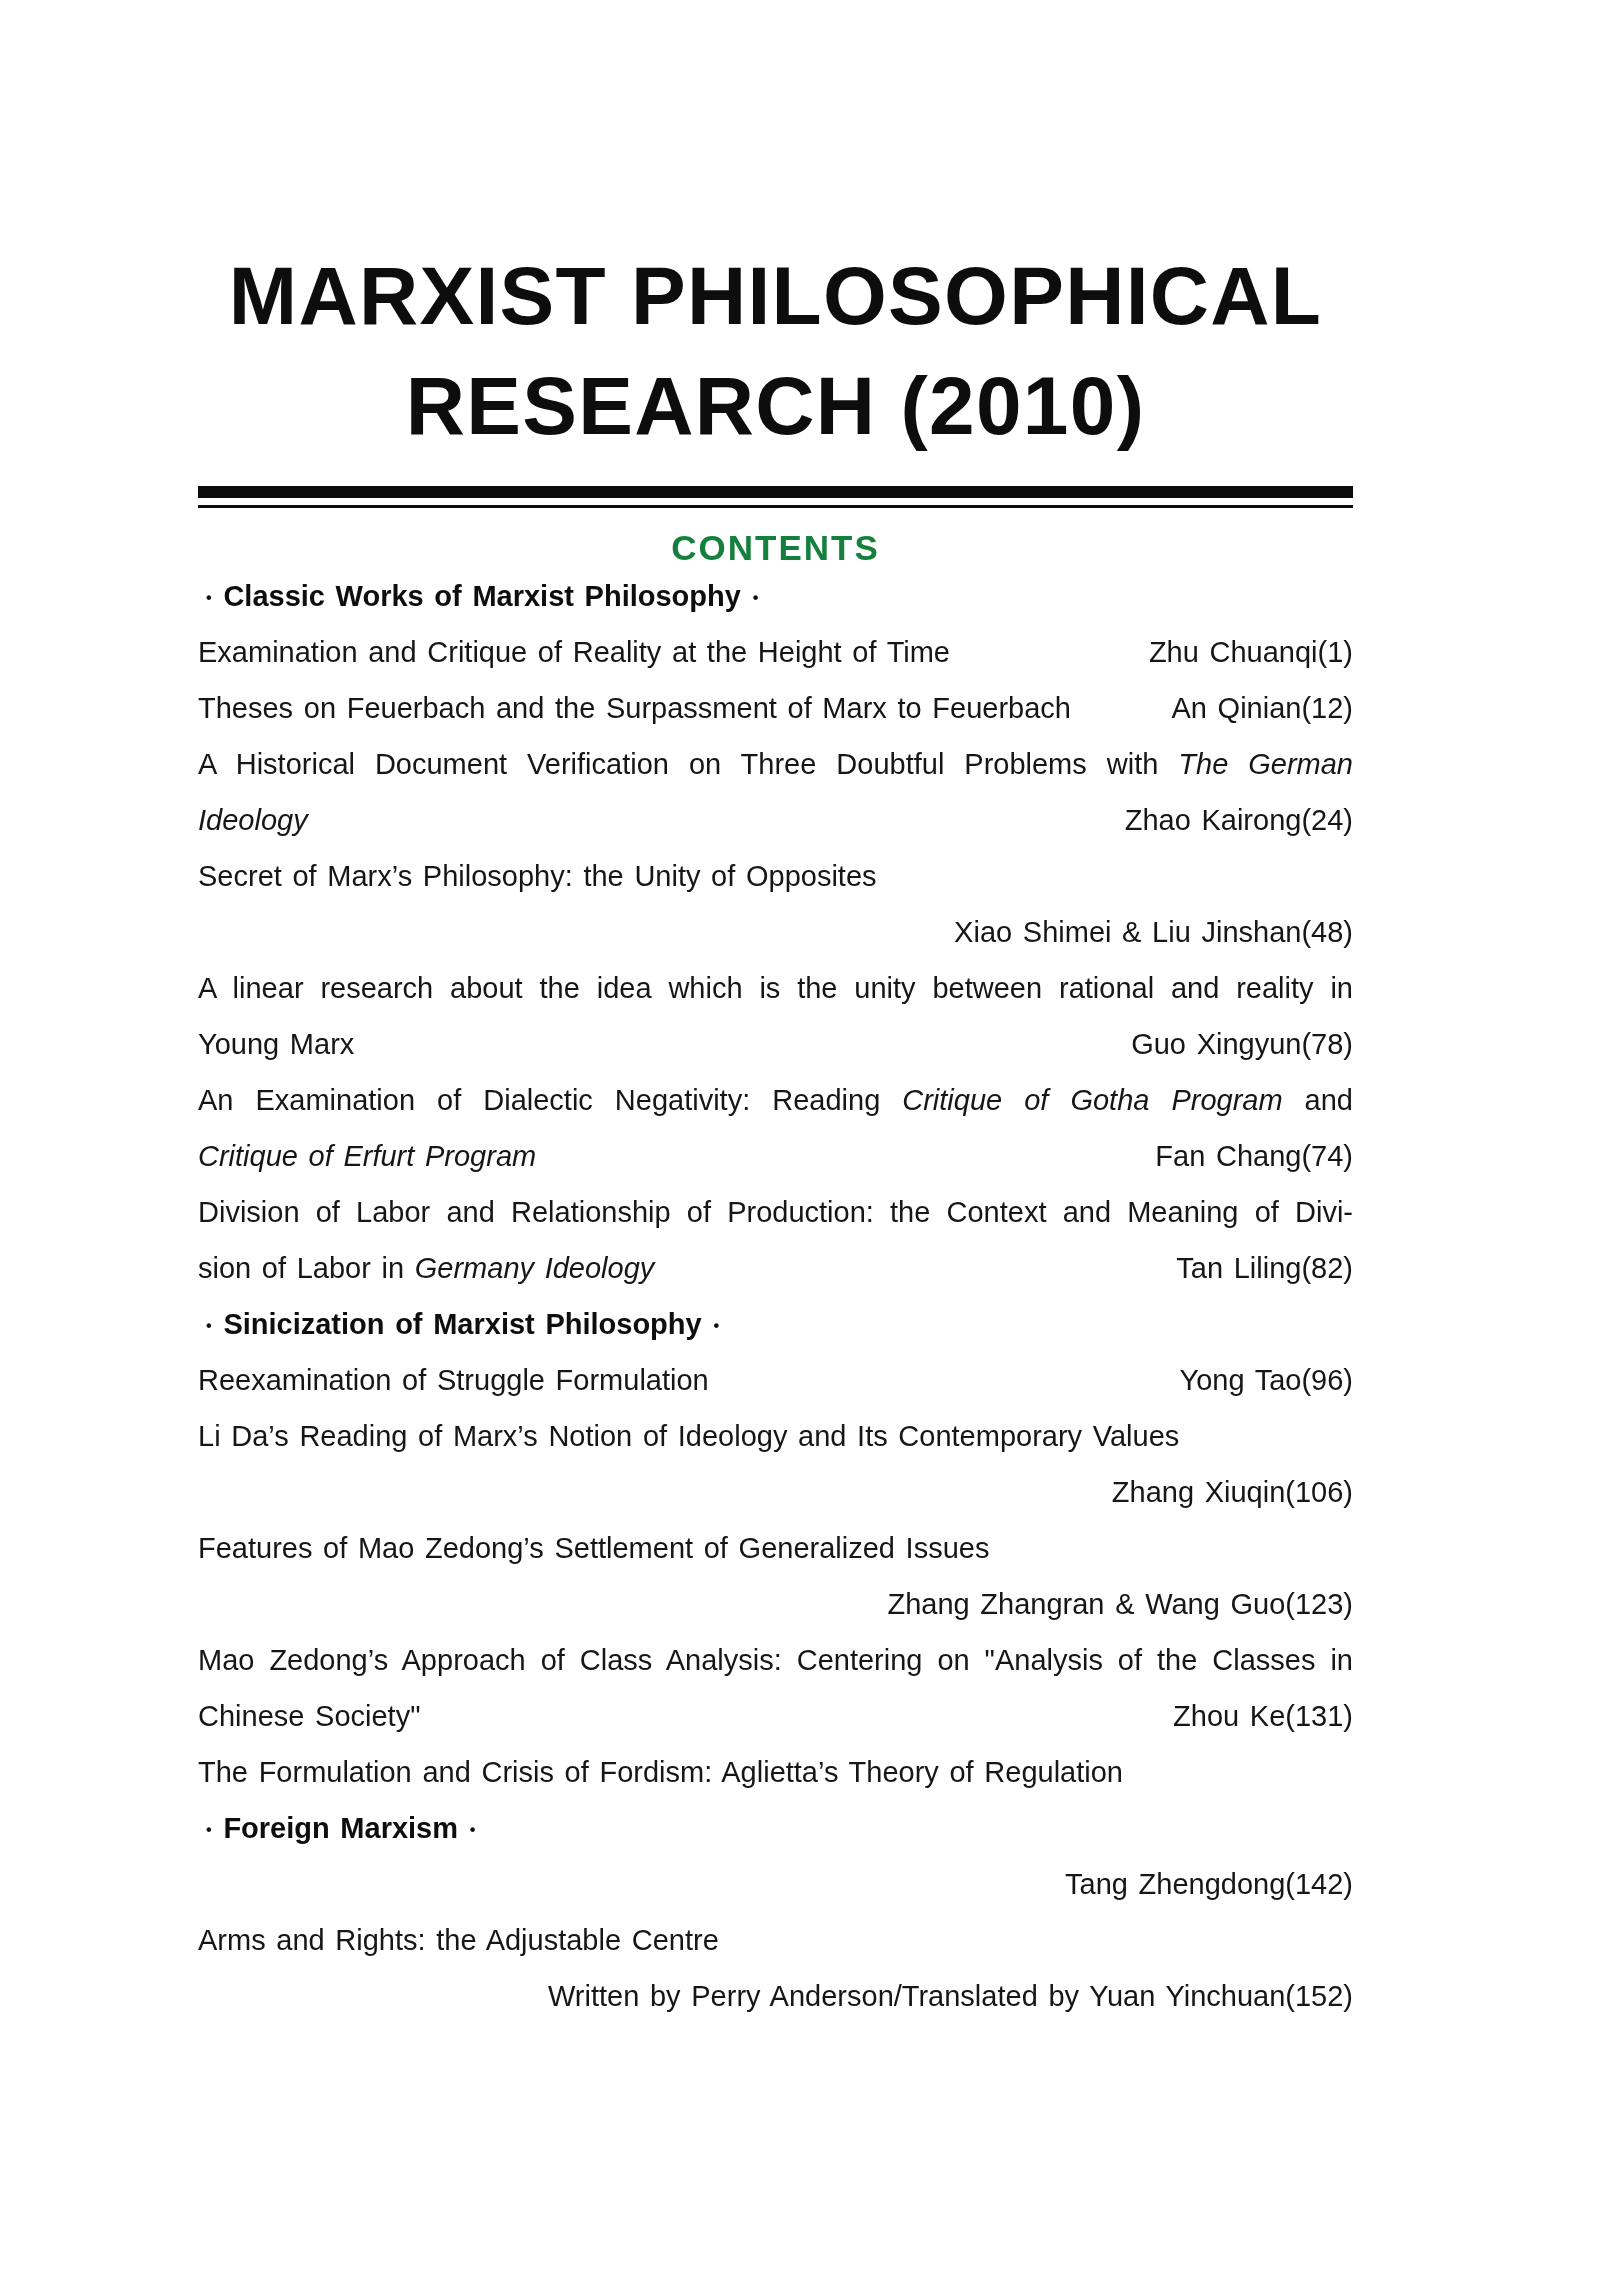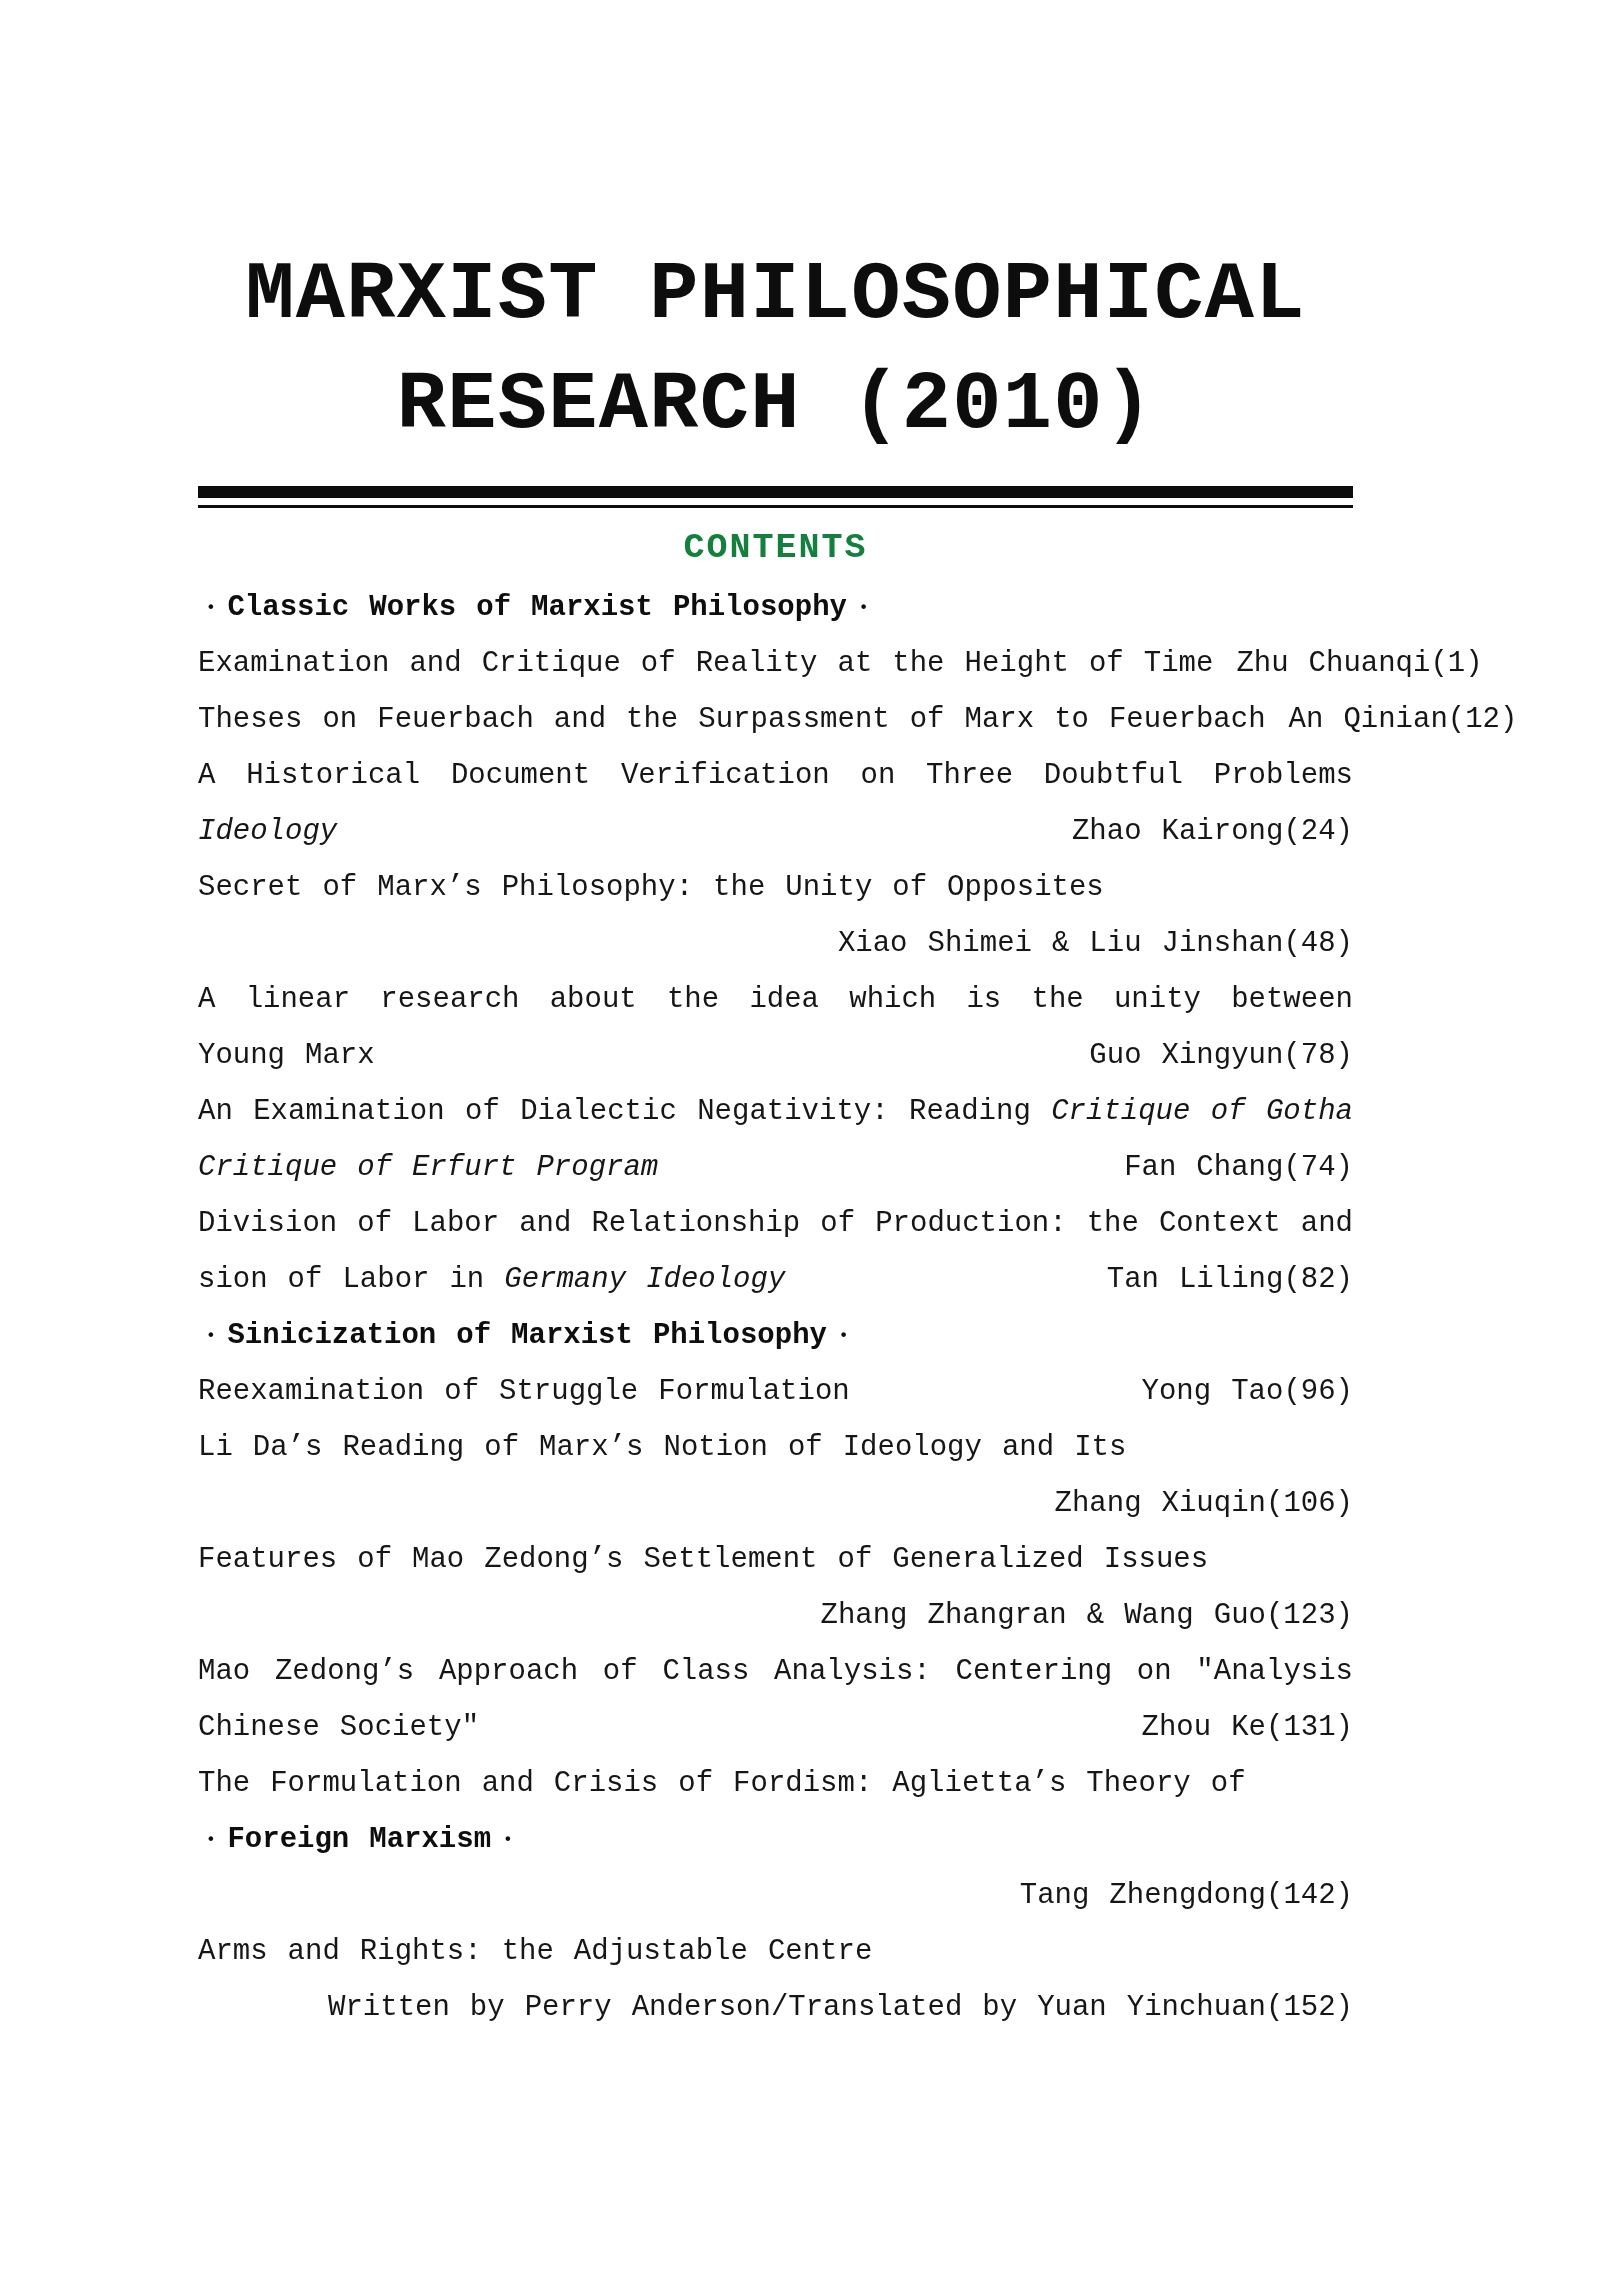--- a/index.html
+++ b/index.html
@@ -2,21 +2,21 @@
 <html style="font-size:10.5px"><head>
 <meta charset="utf-8">
 <style>
   html, body { margin: 0; padding: 0; background: #ffffff; }
   .page {
     position: relative;
     width: 1623px;
     height: 2295px;
     background: #ffffff;
     color: #141414;
-    font-family: Liberation Mono, monospace;
+    font-family: Liberation Sans, sans-serif;
     overflow: hidden;
   }
   .content {
     position: absolute;
     left: 198px;
     top: 241px;
     width: 1155px;
   }
   .title {
     text-align: center;
@@ -39,21 +39,21 @@
     color: #15803d;
   }
   .toc {
     margin-top: 9.2px;
     font-size: 29px;
     word-spacing: 2.6px;
     color: #161616;
   }
   .line {
     height: 56px;
-    line-height: 60px;
+    line-height: 36px;
     white-space: nowrap;
   }
   .line.row {
     display: flex;
     justify-content: space-between;
     gap: 23px;
   }
   .line.full { white-space: normal; overflow: hidden; }
   .line.full.justify {
     text-align: justify;

